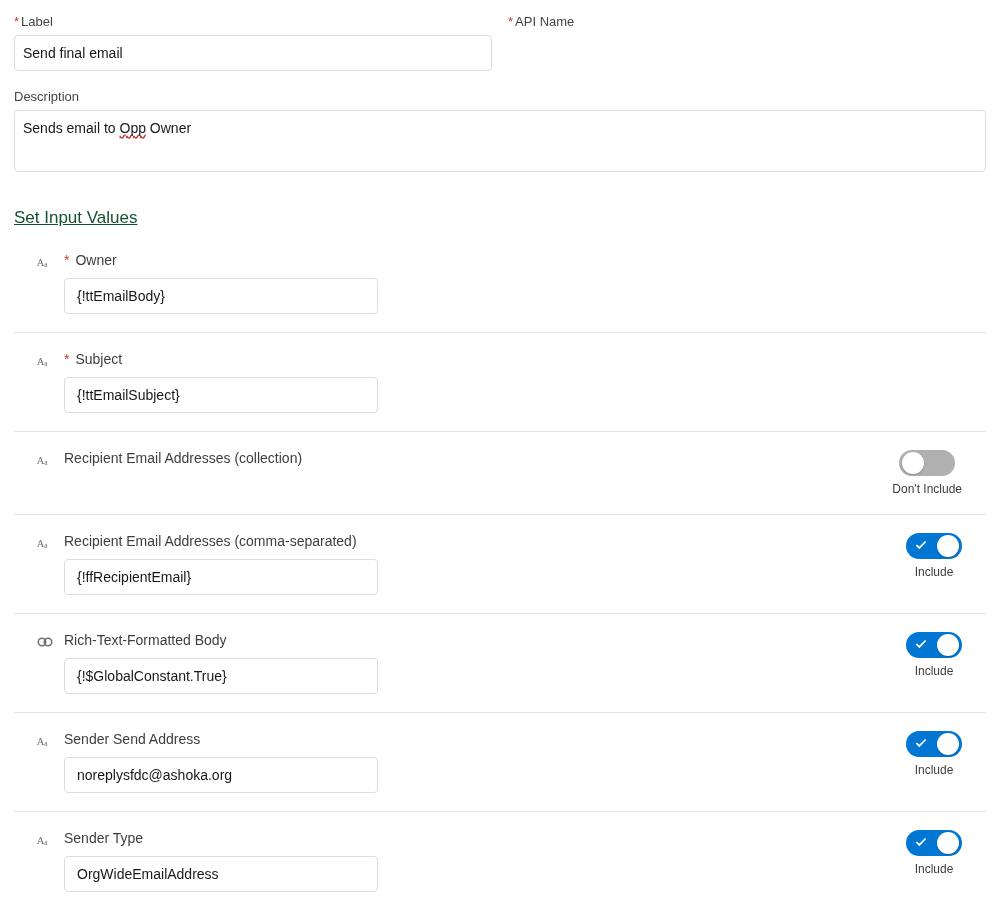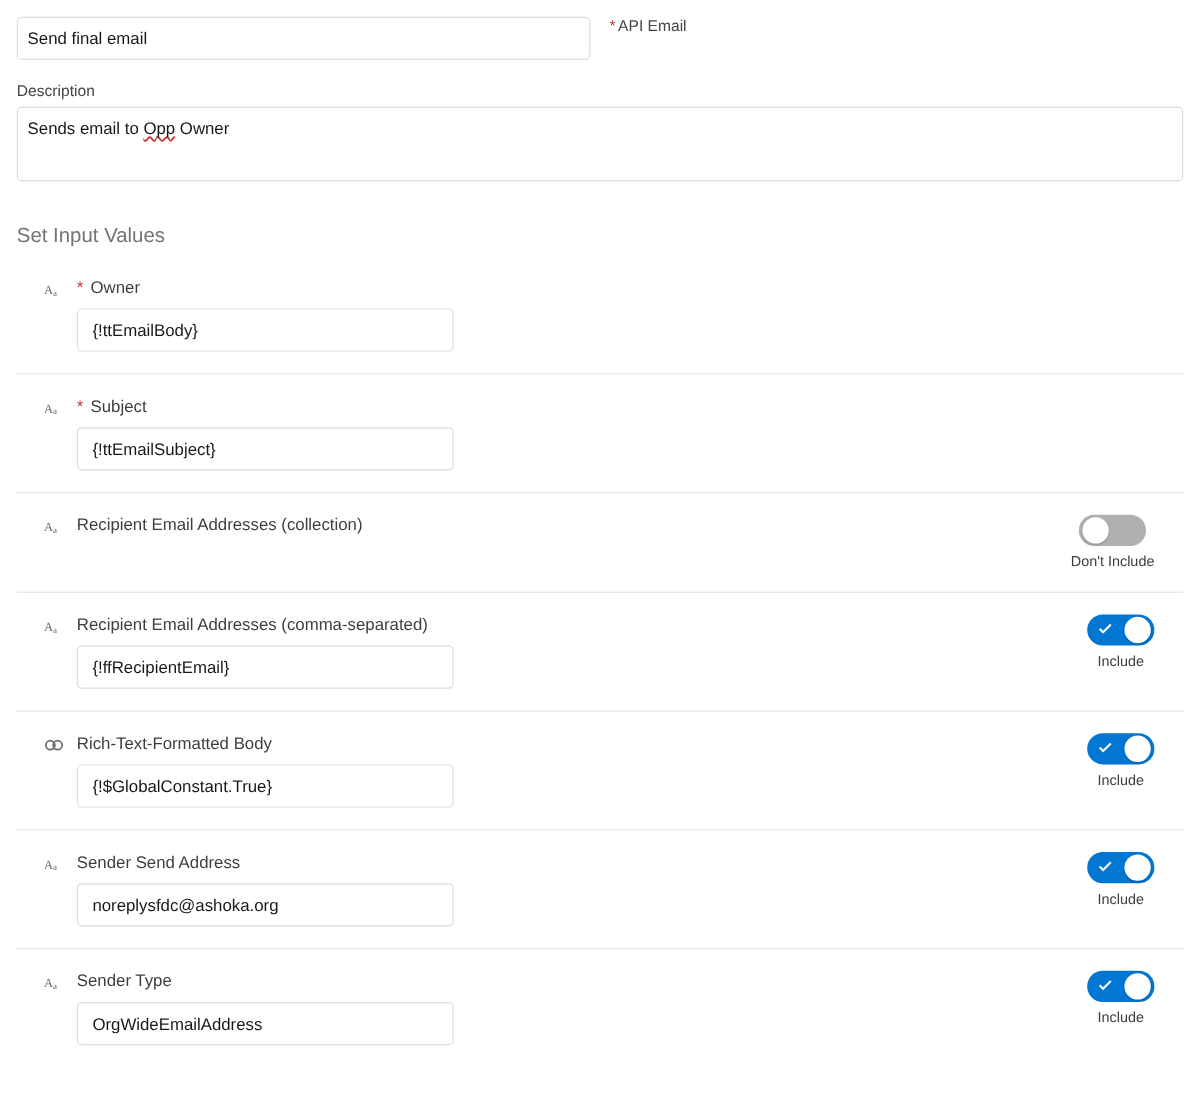--- a/index.html
+++ b/index.html
@@ -46,23 +46,24 @@
   }
   .textarea-input {
     resize: both;
     min-height: 62px;
   }
   .desc-block {
     margin-top: 18px;
   }
   .section-title {
     font-size: 17px;
-    color: #737373;
+    color: #14532d;
     margin: 36px 0 2px 0;
     font-weight: 400;
+    text-decoration: underline;
   }
   .inputs-list {
     border-top: none;
     margin-top: 6px;
   }
   .input-row {
     display: flex;
     align-items: flex-start;
     justify-content: space-between;
     border-bottom: 1px solid #e5e5e5;
@@ -165,25 +166,28 @@
     text-decoration-skip-ink: none;
   }
 </style>
 </head>
 <body>
 
 <div class="page">
 
   <div class="top-row">
     <div class="top-col">
+      <div class="field-label">
+        <span class="req-star">*</span><span>Label</span>
+      </div>
       <input class="text-input" type="text" value="Send final email" style="">
     </div>
     <div class="top-col">
       <div class="field-label">
-        <span class="req-star">*</span><span>API Email</span>
+        <span class="req-star">*</span><span>API Name</span>
       </div>
     </div>
   </div>
 
   <div class="desc-block">
     <div class="field-label">Description</div>
     <div class="textarea-input" contenteditable="true" style=""><span>Sends email to </span><span class="spell">Opp</span><span> Owner</span></div>
   </div>
 
   <div class="section-title">Set Input Values</div>

